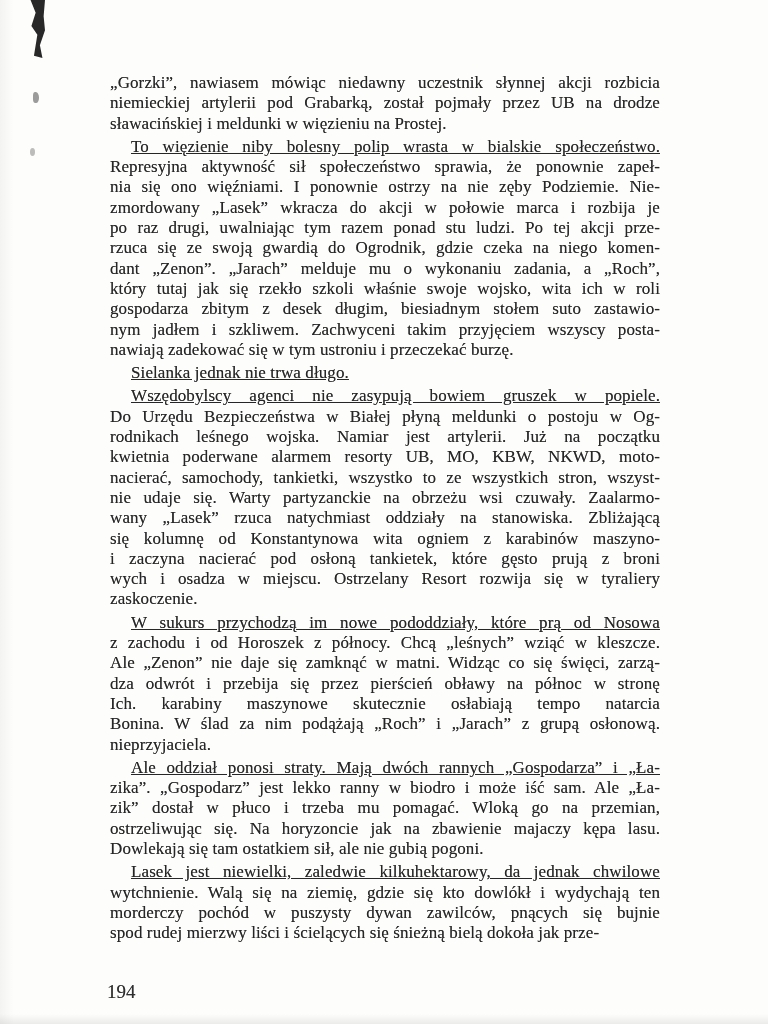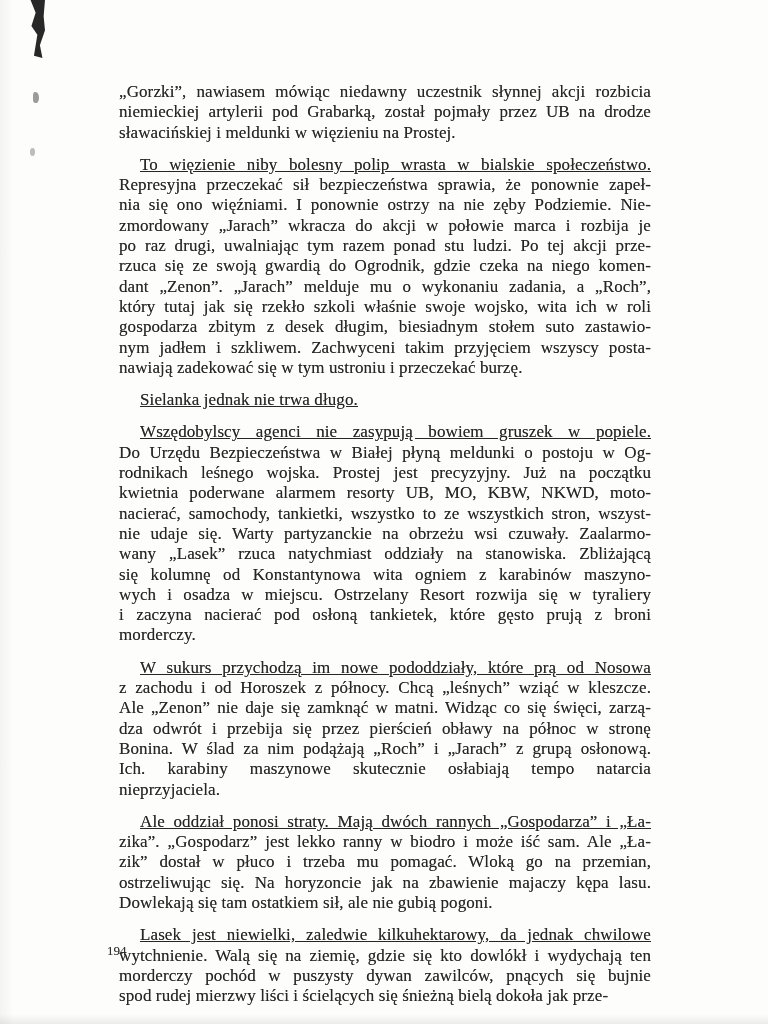--- a/index.html
+++ b/index.html
@@ -58,89 +58,89 @@
     position: absolute;
     left: 107px;
     top: 70px;
     width: 556px;
     font-size: 17px;
     line-height: 20.3px;
     color: #262626;
     text-shadow: 0 0 0.5px rgba(40,40,40,0.55);
     letter-spacing: 0.1px;
   }
-  .para { margin: 12px; padding: 0; }
+  .para { margin: 3px; padding: 0; }
   .line {
     text-align: justify;
     text-align-last: justify;
     white-space: normal;
     height: 20.3px;
     overflow: visible;
   }
   .line.last { text-align-last: left; }
   .line.first { text-indent: 21px; text-decoration: underline; }
   .page-number {
     position: absolute;
     left: 107px;
-    top: 943px;
-    font-size: 13px;
+    top: 981px;
+    font-size: 19px;
     color: #2e2e2e;
     text-shadow: 0 0 0.5px rgba(40,40,40,0.5);
   }
 </style>
 </head>
 <body>
 
 <div class="paper"></div>
 <div class="blotch"></div>
 <div class="speck1"></div>
 <div class="speck2"></div>
 
 <div class="text-block">
     <div class="para">
       <div class="line">„Gorzki”, nawiasem mówiąc niedawny uczestnik słynnej akcji rozbicia</div>
       <div class="line">niemieckiej artylerii pod Grabarką, został pojmały przez UB na drodze</div>
       <div class="line last">sławacińskiej i meldunki w więzieniu na Prostej.</div>
     </div>
     <div class="para">
       <div class="line first">To więzienie niby bolesny polip wrasta w bialskie społeczeństwo.</div>
-      <div class="line">Represyjna przeczekać sił bezpieczeństwa sprawia, że ponownie zapeł-</div>
+      <div class="line">Represyjna aktywność sił społeczeństwo sprawia, że ponownie zapeł-</div>
       <div class="line">nia się ono więźniami. I ponownie ostrzy na nie zęby Podziemie. Nie-</div>
-      <div class="line">zmordowany „Jarach” wkracza do akcji w połowie marca i rozbija je</div>
+      <div class="line">zmordowany „Lasek” wkracza do akcji w połowie marca i rozbija je</div>
       <div class="line">po raz drugi, uwalniając tym razem ponad stu ludzi. Po tej akcji prze-</div>
       <div class="line">rzuca się ze swoją gwardią do Ogrodnik, gdzie czeka na niego komen-</div>
       <div class="line">dant „Zenon”. „Jarach” melduje mu o wykonaniu zadania, a „Roch”,</div>
       <div class="line">który tutaj jak się rzekło szkoli właśnie swoje wojsko, wita ich w roli</div>
       <div class="line">gospodarza zbitym z desek długim, biesiadnym stołem suto zastawio-</div>
       <div class="line">nym jadłem i szkliwem. Zachwyceni takim przyjęciem wszyscy posta-</div>
       <div class="line last">nawiają zadekować się w tym ustroniu i przeczekać burzę.</div>
     </div>
     <div class="para">
       <div class="line last first">Sielanka jednak nie trwa długo.</div>
     </div>
     <div class="para">
       <div class="line first">Wszędobylscy agenci nie zasypują bowiem gruszek w popiele.</div>
       <div class="line">Do Urzędu Bezpieczeństwa w Białej płyną meldunki o postoju w Og-</div>
-      <div class="line">rodnikach leśnego wojska. Prostej jest precyzyjny. Już na początku</div>
+      <div class="line">rodnikach leśnego wojska. Namiar jest artylerii. Już na początku</div>
       <div class="line">kwietnia poderwane alarmem resorty UB, MO, KBW, NKWD, moto-</div>
       <div class="line">nacierać, samochody, tankietki, wszystko to ze wszystkich stron, wszyst-</div>
       <div class="line">nie udaje się. Warty partyzanckie na obrzeżu wsi czuwały. Zaalarmo-</div>
       <div class="line">wany „Lasek” rzuca natychmiast oddziały na stanowiska. Zbliżającą</div>
       <div class="line">się kolumnę od Konstantynowa wita ogniem z karabinów maszyno-</div>
+      <div class="line">i zaczyna nacierać pod osłoną tankietek, które gęsto prują z broni</div>
       <div class="line">wych i osadza w miejscu. Ostrzelany Resort rozwija się w tyraliery</div>
-      <div class="line">i zaczyna nacierać pod osłoną tankietek, które gęsto prują z broni</div>
-      <div class="line last">morderczy.</div>
+      <div class="line last">zaskoczenie.</div>
     </div>
     <div class="para">
       <div class="line first">W sukurs przychodzą im nowe pododdziały, które prą od Nosowa</div>
       <div class="line">z zachodu i od Horoszek z północy. Chcą „leśnych” wziąć w kleszcze.</div>
       <div class="line">Ale „Zenon” nie daje się zamknąć w matni. Widząc co się święci, zarzą-</div>
       <div class="line">dza odwrót i przebija się przez pierścień obławy na północ w stronę</div>
+      <div class="line">Ich. karabiny maszynowe skutecznie osłabiają tempo natarcia</div>
       <div class="line">Bonina. W ślad za nim podążają „Roch” i „Jarach” z grupą osłonową.</div>
-      <div class="line">Ich. karabiny maszynowe skutecznie osłabiają tempo natarcia</div>
       <div class="line last">nieprzyjaciela.</div>
     </div>
     <div class="para">
       <div class="line first">Ale oddział ponosi straty. Mają dwóch rannych „Gospodarza” i „Ła-</div>
       <div class="line">zika”. „Gospodarz” jest lekko ranny w biodro i może iść sam. Ale „Ła-</div>
       <div class="line">zik” dostał w płuco i trzeba mu pomagać. Wloką go na przemian,</div>
       <div class="line">ostrzeliwując się. Na horyzoncie jak na zbawienie majaczy kępa lasu.</div>
       <div class="line last">Dowlekają się tam ostatkiem sił, ale nie gubią pogoni.</div>
     </div>
     <div class="para">

